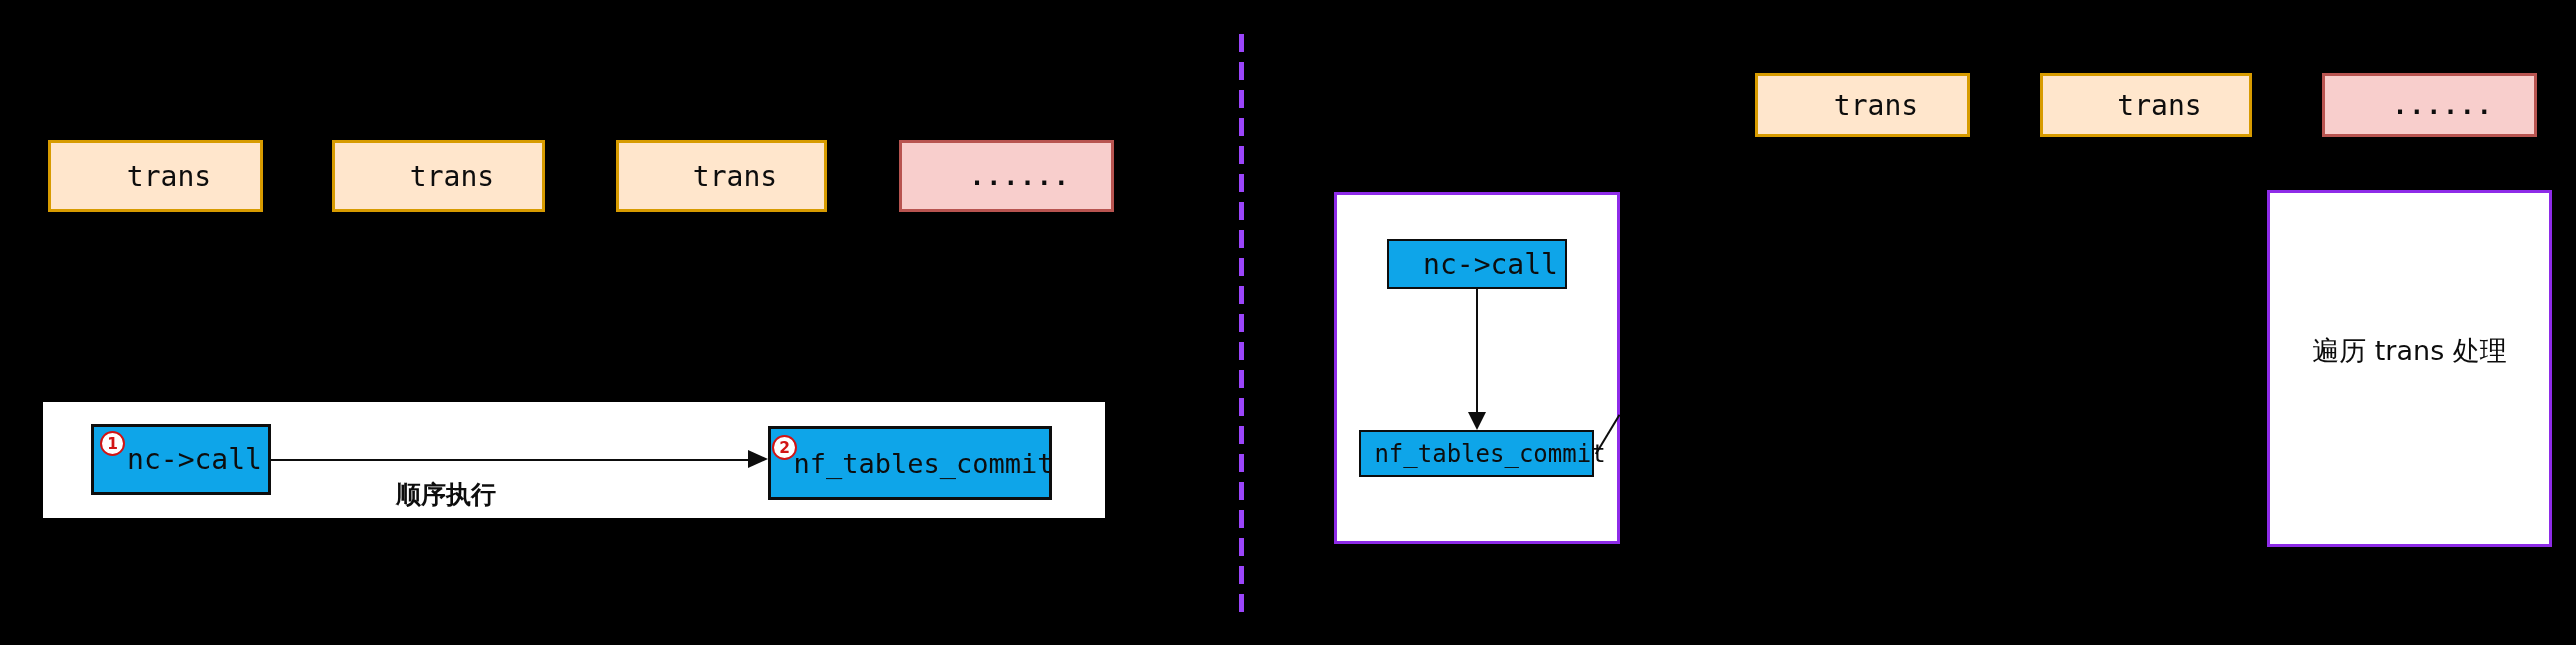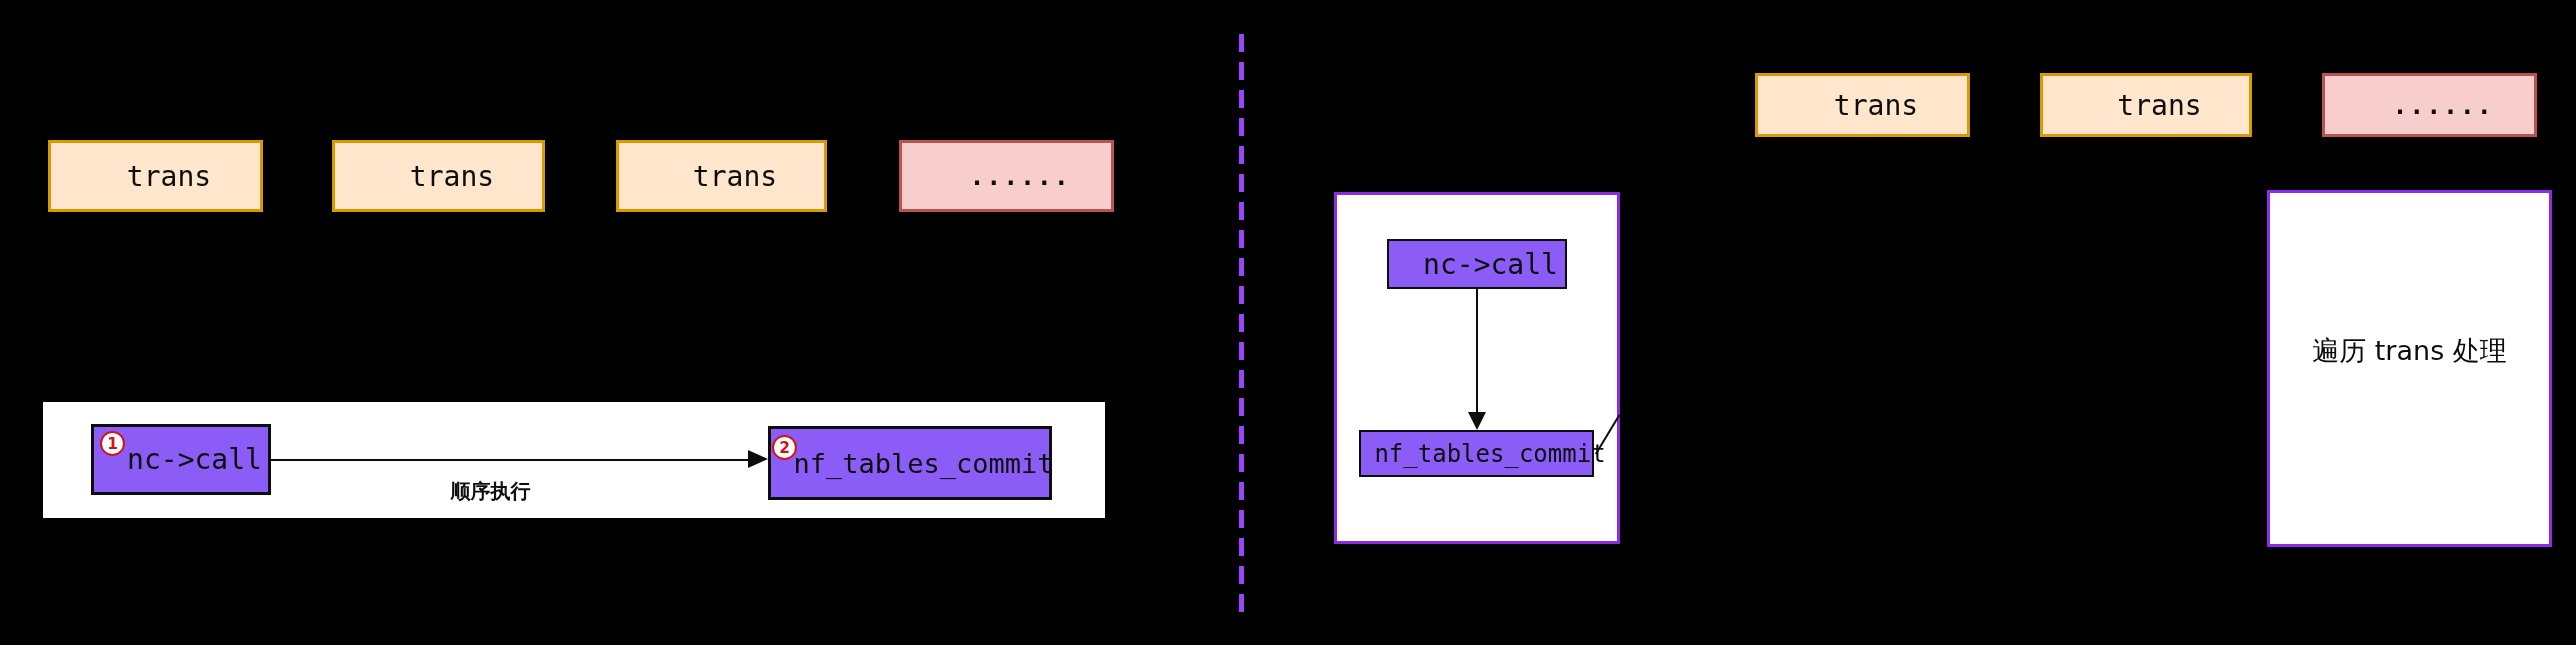--- a/index.html
+++ b/index.html
@@ -3,35 +3,35 @@
 <meta charset="utf-8">
 <style>
   html,body{margin:0;padding:0;background:#000;}
   #canvas{position:relative;width:2576px;height:646px;background:#000;overflow:hidden;
           font-family:"DejaVu Sans",sans-serif;}
   .box{position:absolute;box-sizing:border-box;display:flex;align-items:center;justify-content:center;}
   .code{font-family:"DejaVu Sans Mono","Liberation Mono",monospace;color:#0d0d0d;padding-left:27px;}
   .trans-box{background:#FFE6CC;border:3px solid #D79B00;font-size:28px;}
   .dots-box{background:#F8CECC;border:3px solid #B85450;font-size:25px;font-weight:bold;letter-spacing:1.8px;}
   .white-panel{position:absolute;background:#ffffff;}
-  .node{background:#8b5cf6;border:3px solid #0d0d0d;}
+  .node{background:#0ea5e9;border:3px solid #0d0d0d;}
   .purple-frame{position:absolute;box-sizing:border-box;background:#ffffff;border:3px solid #8E2BE8;}
   .badge{position:absolute;box-sizing:border-box;width:25px;height:25px;border:2.4px solid #D21414;
          border-radius:50%;background:#ffffff;color:#D21414;font-weight:bold;font-size:15.4px;
          display:flex;align-items:center;justify-content:center;z-index:3;}
   .hline{position:absolute;height:2.4px;background:#0d0d0d;}
   .vline{position:absolute;width:2.4px;background:#0d0d0d;}
   .arrowhead-right{position:absolute;width:0;height:0;border-top:9.5px solid transparent;
          border-bottom:9.5px solid transparent;border-left:20px solid #0d0d0d;}
   .arrowhead-down{position:absolute;width:0;height:0;border-left:9.5px solid transparent;
          border-right:9.5px solid transparent;border-top:18px solid #0d0d0d;}
   .diag{position:absolute;height:2.4px;background:#0d0d0d;transform-origin:0 50%;}
   .dashed-divider{position:absolute;width:4.7px;
          background:repeating-linear-gradient(180deg,#9B45FA 0px,#9B45FA 18px,transparent 18px,transparent 28px);}
-  .cn-label{position:absolute;color:#0d0d0d;text-align:center;}
+  .cn-label{position:absolute;color:#0d0d0d;text-align:left;}
 </style>
 </head>
 <body>
 
 <div id="canvas">
 
   <div class="box code trans-box" style="left:48px;top:140px;width:215px;height:72px;">
     <span>trans</span>
   </div>
   <div class="box code trans-box" style="left:332px;top:140px;width:213px;height:72px;">
@@ -56,21 +56,21 @@
     <div class="hline" style="left:228px;top:57px;width:479px;"></div>
     <div class="arrowhead-right" style="left:705px;top:48px;"></div>
 
     <div class="box code node" style="left:725px;top:24px;width:284px;height:74px;font-size:27px;">
       <span>nf_tables_commit</span>
     </div>
     <div class="badge" style="left:729px;top:33px;">
       <span>2</span>
     </div>
 
-    <div class="cn-label" style="left:353px;top:76px;width:189px;font-size:20px;font-weight:bold;">顺序执行</div>
+    <div class="cn-label" style="left:353px;top:76px;width:189px;font-size:25px;font-weight:bold;">顺序执行</div>
   </div>
 
   <div class="dashed-divider" style="left:1239px;top:34px;height:585px;"></div>
 
   <div class="box code trans-box" style="left:1755px;top:73px;width:215px;height:64px;">
     <span>trans</span>
   </div>
   <div class="box code trans-box" style="left:2040px;top:73px;width:212px;height:64px;">
     <span>trans</span>
   </div>

